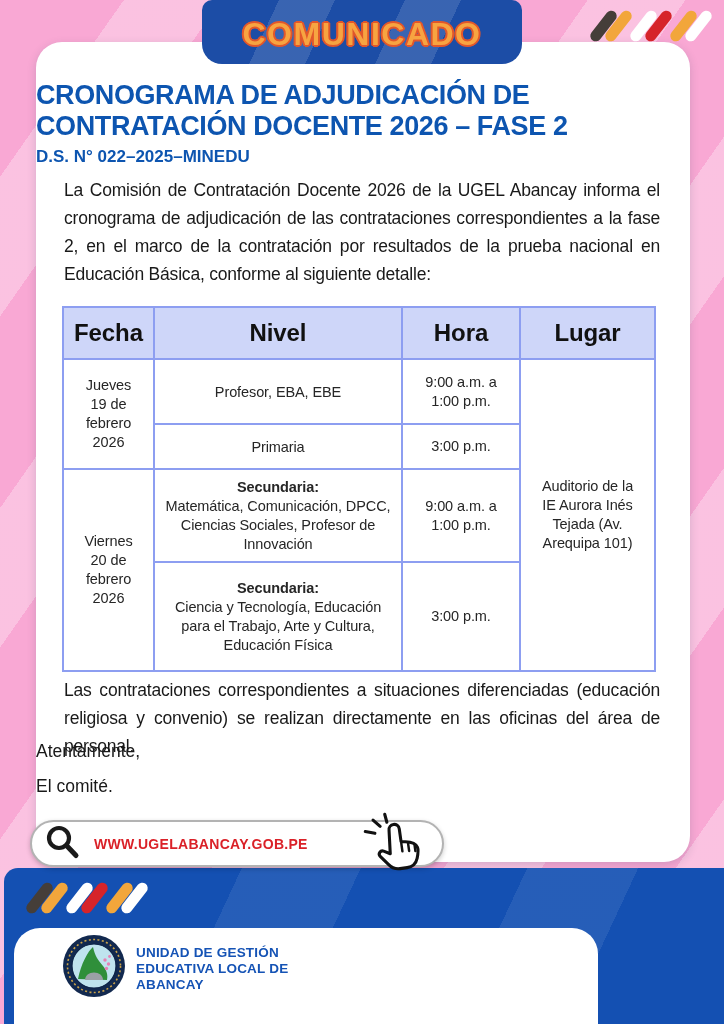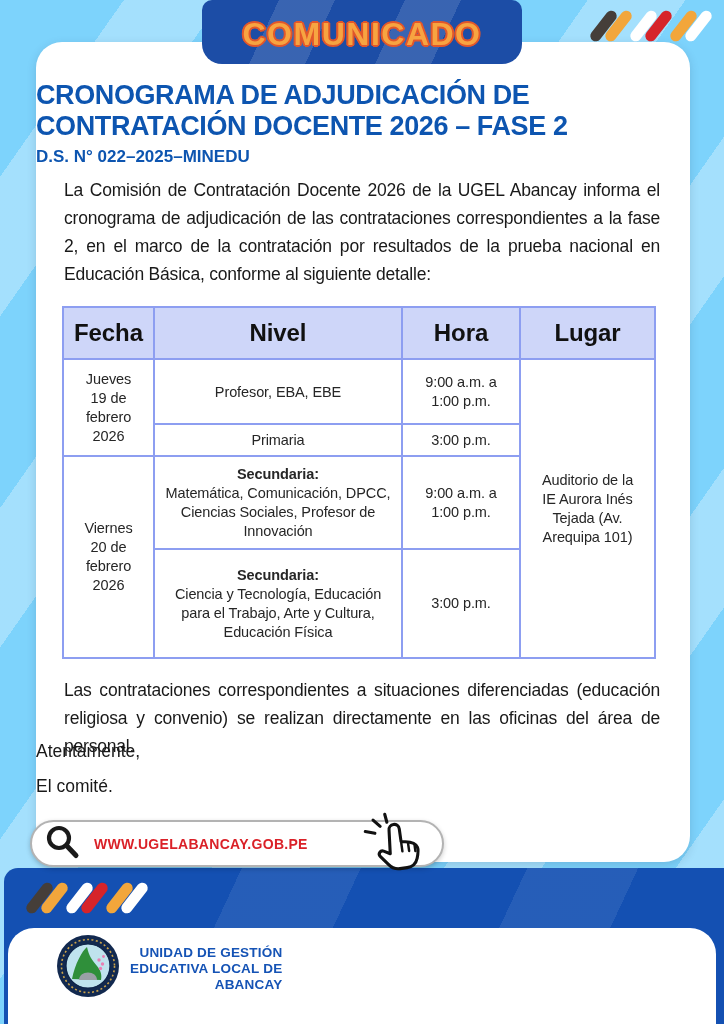--- a/index.html
+++ b/index.html
@@ -1,19 +1,19 @@
 <!DOCTYPE html>
 <html><head>
 <meta charset="utf-8">
 <style>
   * { margin:0; padding:0; box-sizing:border-box; }
   html,body { background:#9aa7b8; }
   .page {
     position:relative; width:724px; height:1024px; margin:0 auto;
-    background:#7dd3fc; overflow:hidden;
+    background:#f9a8d4; overflow:hidden;
     font-family:"Liberation Sans", sans-serif;
   }
   .page::before{
     content:""; position:absolute; inset:-200px;
     background:repeating-linear-gradient(125deg, rgba(255,255,255,.30) 0 80px, rgba(255,255,255,0) 80px 190px);
     pointer-events:none;
   }
   .card {
     position:absolute; left:36px; top:42px; width:654px; height:820px;
     background:#ffffff; border-radius:26px; box-shadow:0 3px 10px rgba(40,60,90,.18);
@@ -57,21 +57,21 @@
   table.sched{
     position:absolute; left:62px; top:306px; width:592px; z-index:2;
     border-collapse:collapse; table-layout:fixed;
     font-size:14.5px; color:#262626; letter-spacing:-0.1px;
   }
   table.sched th, table.sched td{ border:2.5px solid #8d9ef1; text-align:center; vertical-align:middle; padding:4px 8px; }
   table.sched th{ background:#ced6f9; font-size:24px; font-weight:700; color:#111; height:52px; }
   td.pre{ white-space:pre-line; line-height:19px; }
   td.sec{ text-align:left; padding:8px 10px 8px 12px; line-height:19px; }
   td.sec .sec-title{ font-weight:700; display:block; }
-  tr.r1{ height:65px; } tr.r2{ height:32px; } tr.r3{ height:93px; } tr.r4{ height:109px; }
+  tr.r1{ height:65px; } tr.r2{ height:45px; } tr.r3{ height:93px; } tr.r4{ height:109px; }
 
   .closing{ position:absolute; left:36px; width:654px; text-align:left; z-index:2;
     font-size:17.5px; color:#191919; }
   .closing-1{ top:741px; } .closing-2{ top:776px; }
 
   .url-pill{
     position:absolute; left:30px; top:820px; width:414px; height:47px; z-index:4;
     background:#ffffff; border:2px solid #b3b3b3; border-radius:24px;
     box-shadow:0 2px 5px rgba(0,0,0,.20);
     display:flex; align-items:center; gap:10px; padding-left:12px; cursor:pointer;
@@ -81,22 +81,22 @@
 
   .footer-band{
     position:absolute; left:4px; right:0; top:868px; bottom:0; z-index:1;
     background:#1450b2; border-top-left-radius:14px; overflow:hidden;
   }
   .footer-band::before{
     content:""; position:absolute; inset:0;
     background:linear-gradient(115deg, rgba(255,255,255,0) 30%, rgba(255,255,255,.08) 30% 45%, rgba(255,255,255,0) 45% 66%, rgba(255,255,255,.08) 66% 80%, rgba(255,255,255,0) 80%);
   }
   .footer-panel{
-    position:absolute; left:8px; width:708px; top:928px; bottom:0; z-index:2;
-    background:#ffffff; border-radius:26px 26px 0 0;text-align:right;
+    position:absolute; left:14px; width:584px; top:928px; bottom:0; z-index:2;
+    background:#ffffff; border-radius:26px 26px 0 0;
   }
   .logo{ position:absolute; left:48px; top:6px; }
   .org-name{
     position:absolute; left:122px; top:17px;
     font-size:13.5px; line-height:16px; font-weight:800; color:#1553b5; letter-spacing:0.2px;
   }
 </style>
 </head>
 <body>
 

